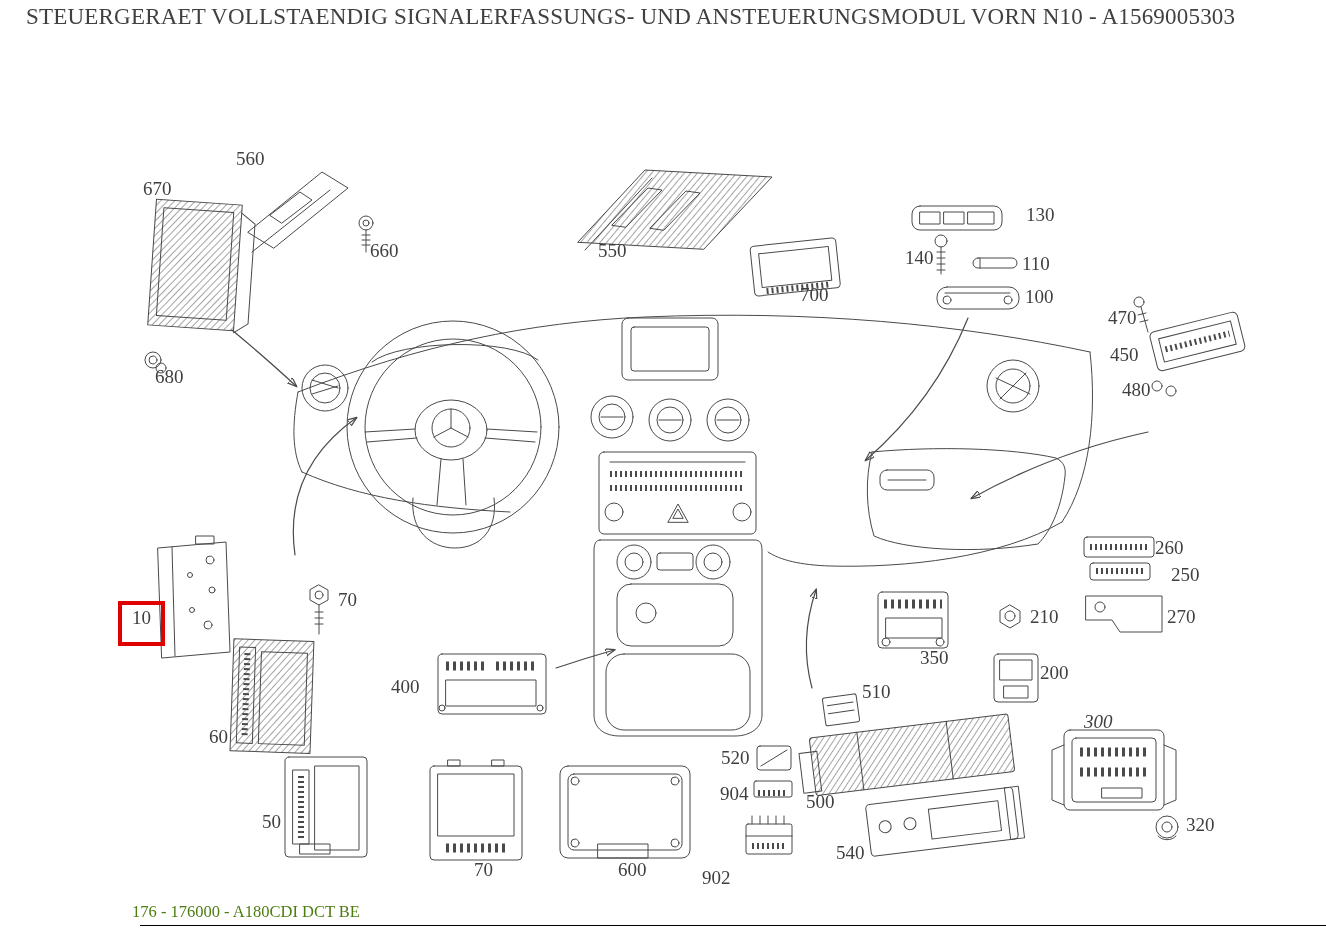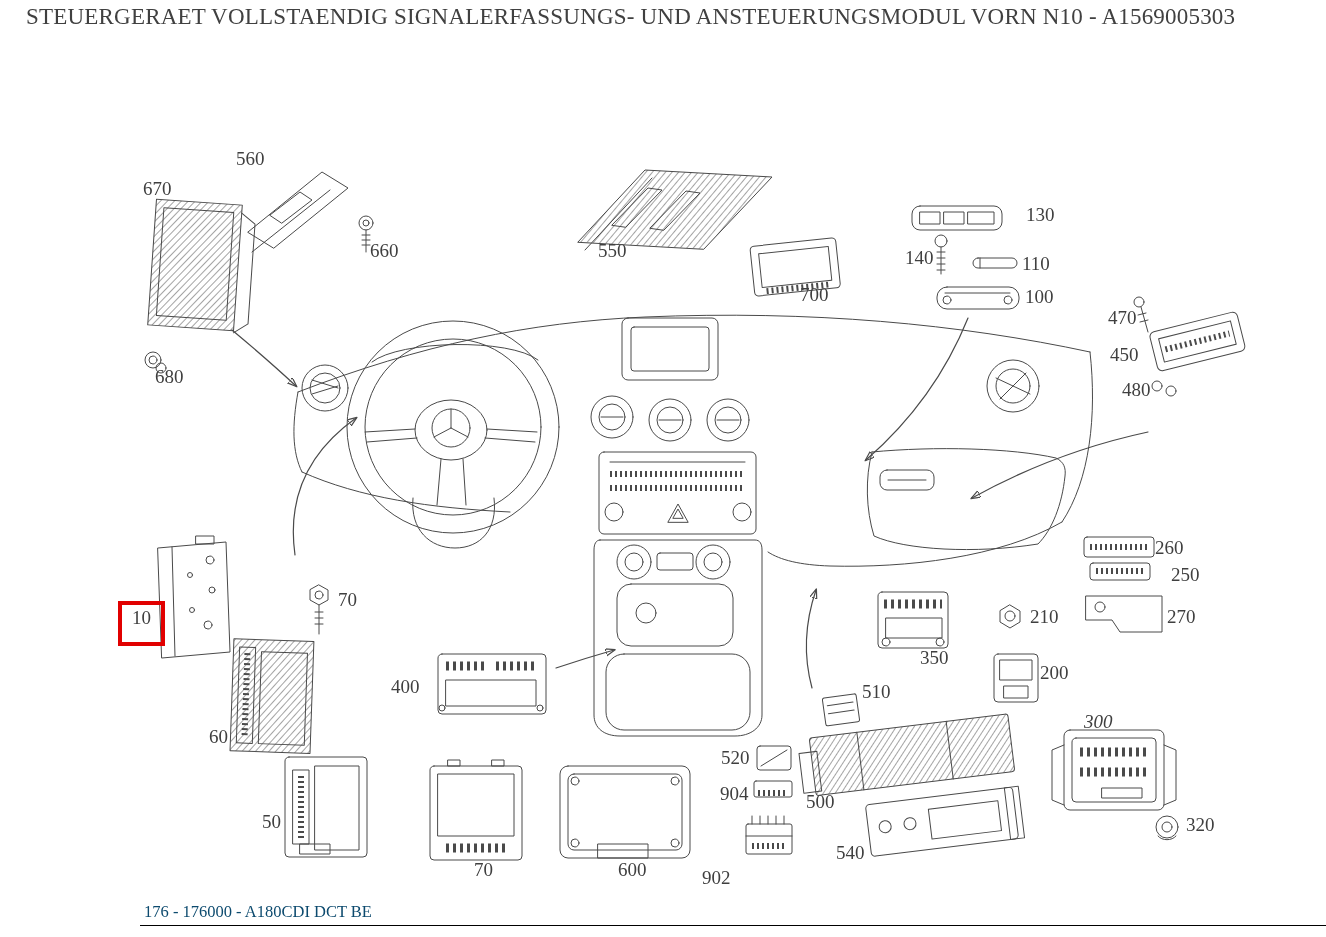--- a/index.html
+++ b/index.html
@@ -10,21 +10,21 @@
   svg.art{position:absolute;left:0;top:0;}
   .art path,.art rect,.art circle,.art line,.art ellipse,.art polygon,.art polyline{
       fill:none;stroke:#4a4a4a;stroke-width:1;stroke-linecap:round;stroke-linejoin:round;}
   .art .hatchfill{fill:url(#hatch);}
   .art .teeth{stroke-width:9;stroke-dasharray:3 4;stroke-linecap:butt;}
   .art .teeth2{stroke-width:6;stroke-dasharray:2 3;stroke-linecap:butt;}
   .art .arrow{stroke-width:1.2;}
   .callout{position:absolute;font-size:19px;line-height:1;color:#3f3f3f;cursor:pointer;
            white-space:nowrap;}
   .callout.hl{padding:3px 10px 15px;margin-left:-16px;margin-top:-10px;border:4px solid #e10000;}
-  .footer{position:absolute;left:144px;top:902px;font-size:16.5px;color:#0c4a6e;}
+  .footer{position:absolute;left:132px;top:902px;font-size:16.5px;color:#4d7c0f;}
   .footer-rule{position:absolute;left:140px;right:0;top:925px;border-top:1.5px solid #000;}
 </style>
 </head>
 <body>
 
 <div class="stage">
 
   <div class="title">STEUERGERAET VOLLSTAENDIG SIGNALERFASSUNGS- UND ANSTEUERUNGSMODUL VORN N10 - A1569005303</div>
 
   <svg class="art" width="1326" height="937" viewBox="0 0 1326 937">

